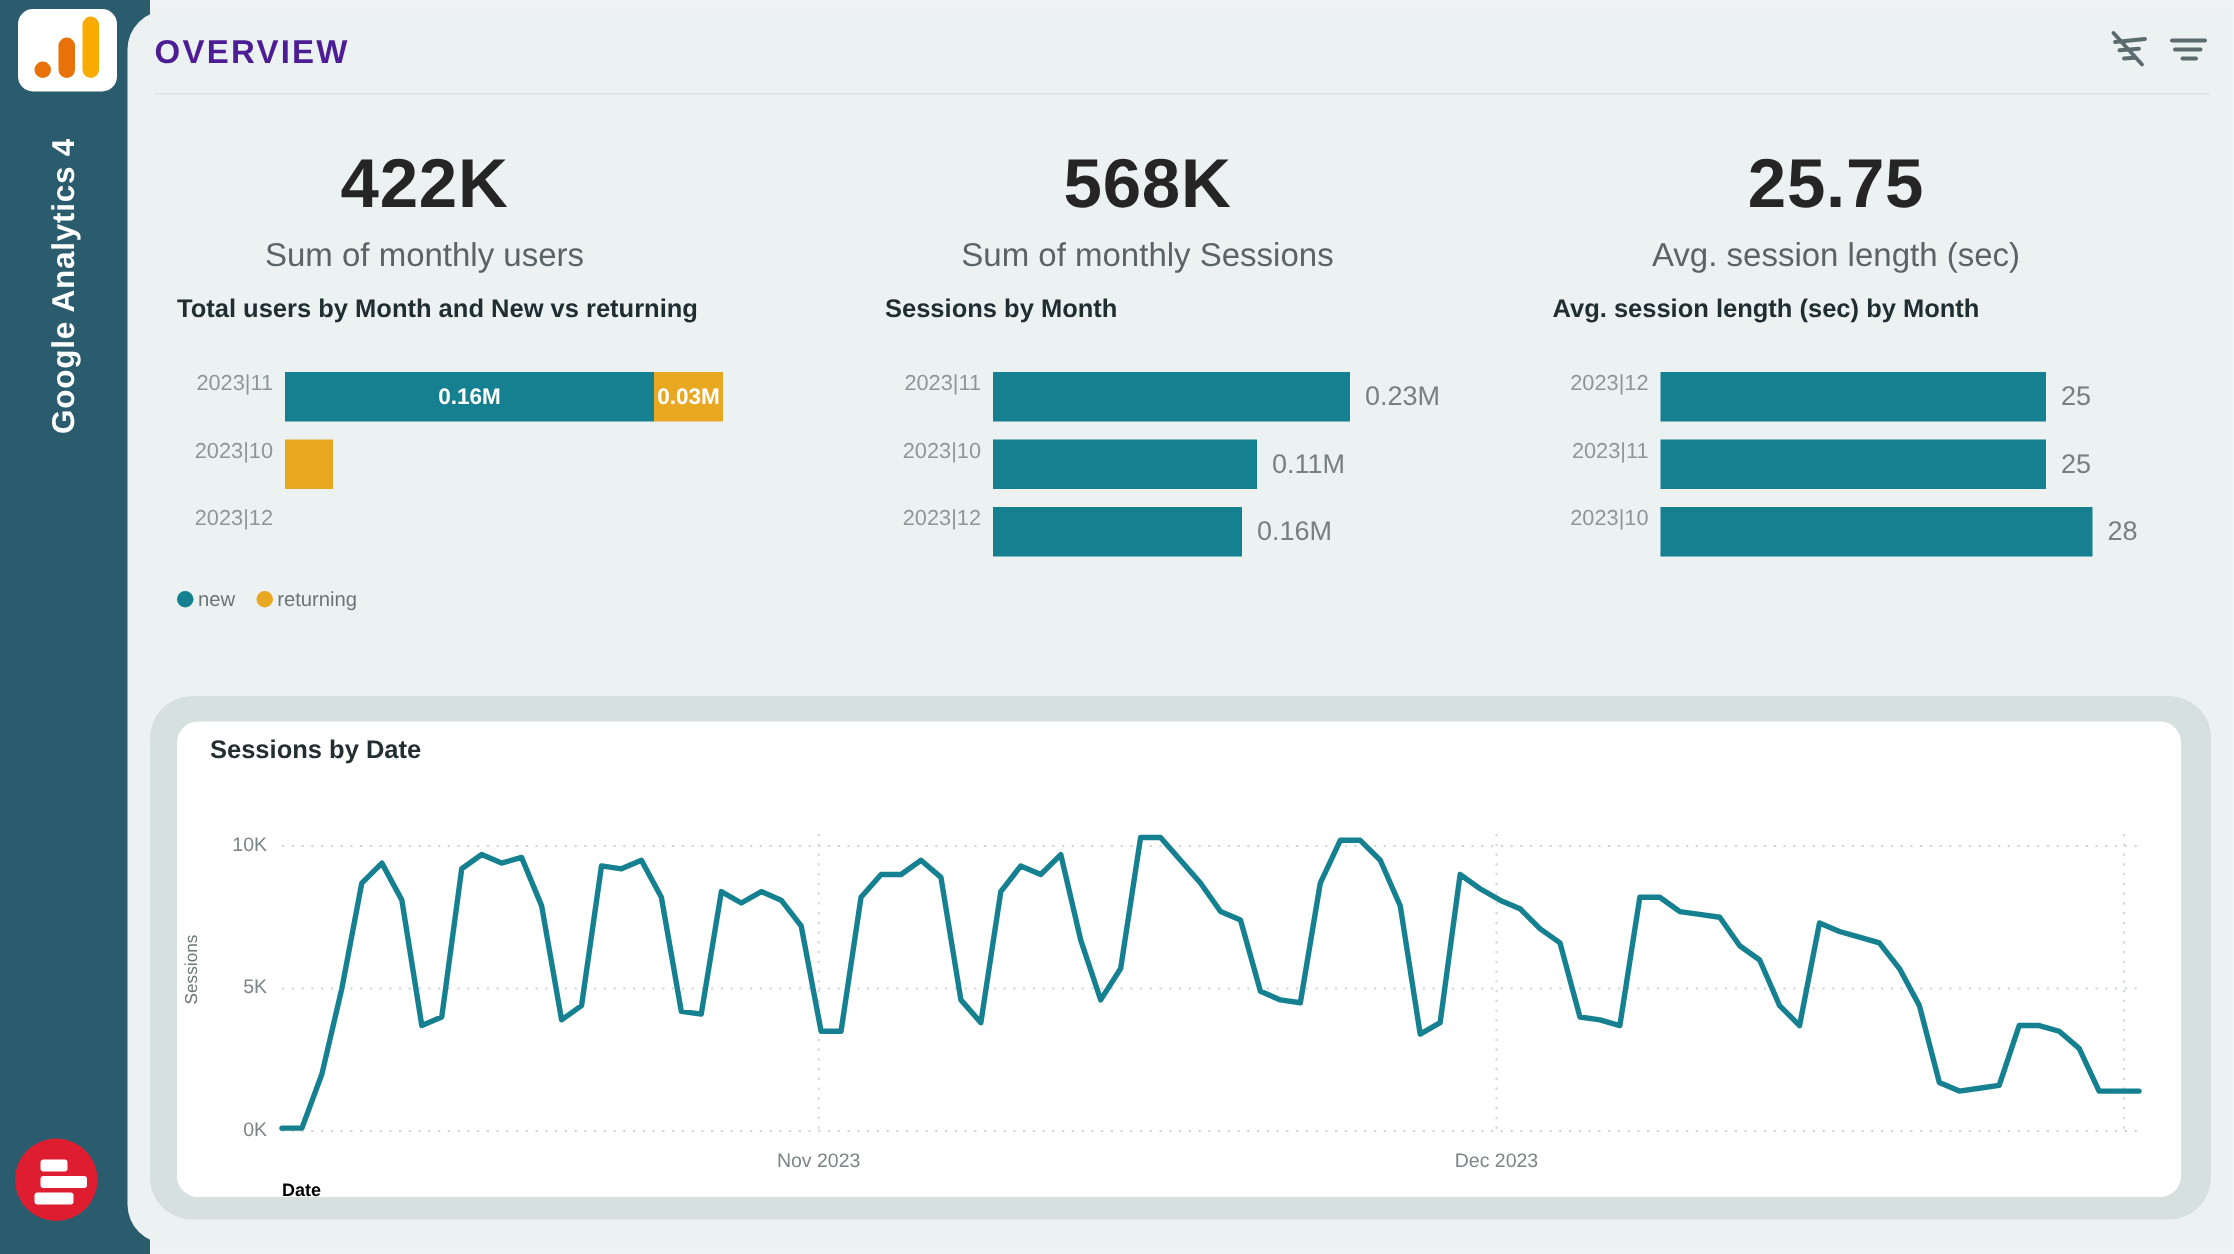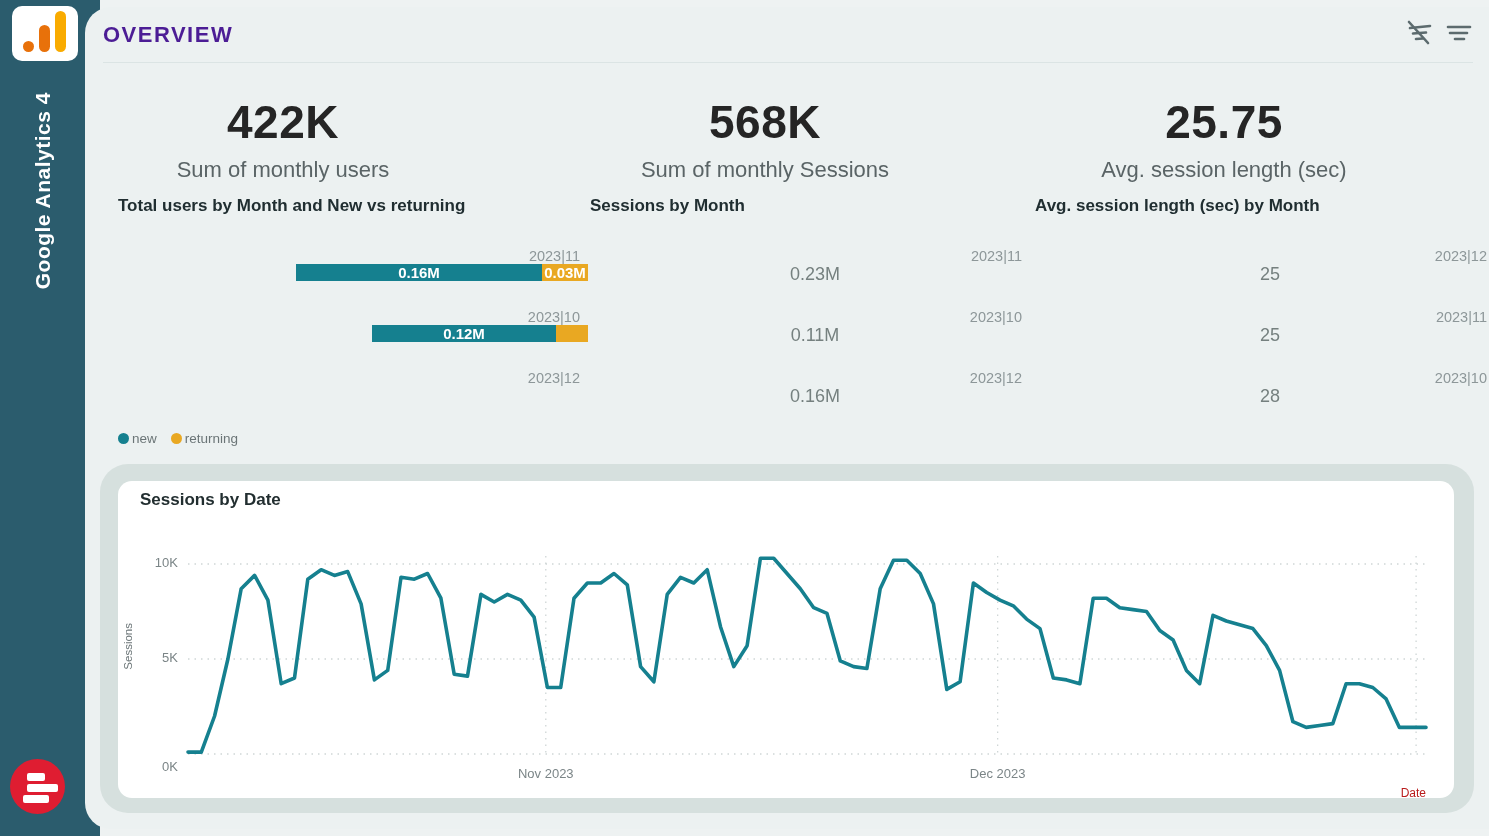--- a/index.html
+++ b/index.html
@@ -28,38 +28,38 @@
   .divider { position:absolute; left:18px; right:16px; top:55px; height:1px; background:#dbe4e4; }
 
   
   .kpi { position:absolute; top:88px; width:330px; text-align:center; }
   .kpi-value { font-size:46px; font-weight:600; color:#252525; letter-spacing:0.5px; }
   .kpi-label { margin-top:8px; font-size:22px; color:#5a6466; }
 
   
   .chart { position:absolute; top:189px; }
   .chart-title { font-size:17px; font-weight:700; color:#202e31; margin-bottom:32px; }
-  .bar-row { display:flex; align-items:flex-end; height:33px; margin-bottom:28px;flex-direction:column; }
+  .bar-row { display:flex; align-items:flex-start; height:33px; margin-bottom:12px; }
   .cat { width:64px; text-align:right; margin-right:8px; font-size:14.5px; color:#8d9799; flex:none; }
   .track { display:flex; height:33px; }
   .seg { display:flex; align-items:center; justify-content:center; color:#fff; font-size:15px; font-weight:700; cursor:pointer; }
   .val { margin-left:10px; font-size:18px; color:#75807f; align-self:center; }
   .legend { display:flex; gap:14px; align-items:center; margin-top:21px; }
   .legend-item { display:flex; align-items:center; gap:3px; font-size:13.5px; color:#6b7577; cursor:pointer; }
   .legend-dot { width:11px; height:11px; border-radius:50%; }
 
   
   .band { position:absolute; left:15px; top:457px; width:1374px; height:349px; background:#d6e0de; border-radius:28px; }
   .line-card { position:absolute; left:18px; top:17px; right:20px; bottom:15px; background:#ffffff; border-radius:14px; }
   .line-title { position:absolute; left:22px; top:9px; font-size:17px; font-weight:700; color:#222e30; }
   .plot { position:absolute; inset:0; }
   .ytick { position:absolute; left:0; width:60px; text-align:right; font-size:13px; color:#7b8587; }
   .xtick { position:absolute; width:110px; text-align:center; font-size:13px; color:#7b8587; }
   .ylab  { position:absolute; left:4px; writing-mode:vertical-rl; transform:rotate(180deg); font-size:11.5px; color:#6c7678; }
-  .xlab  { position:absolute; text-align:right; font-size:12px; font-weight:400; color:#b91c1c; }
+  .xlab  { position:absolute; text-align:left; font-size:12px; font-weight:700; color:#000000; }
 </style>
 </head>
 <body>
 
 <div class="page">
 
   <aside class="sidebar">
     <div class="logo-tab">
       <div class="ga-dot"></div>
       <div class="ga-bar-mid"></div>
@@ -116,21 +116,20 @@
           <div class="bar-row">
             <span class="cat">2023|11</span>
             <div class="track">
               <div class="seg" style="width: 246px; background: rgb(21, 128, 143);">0.16M</div>
               <div class="seg" style="width: 46px; background: rgb(233, 168, 34);">0.03M</div>
             </div>
           </div>
           <div class="bar-row">
             <span class="cat">2023|10</span>
             <div class="track">
-              <div class="seg" style="width: 184px; background: rgb(21, 128, 143);">0.12M</div>
               <div class="seg" style="width: 32px; background: rgb(233, 168, 34);"></div>
             </div>
           </div>
           <div class="bar-row">
             <span class="cat">2023|12</span>
           </div>
         </div>
       <div class="legend">
           <div class="legend-item">
             <span class="legend-dot" style="background: rgb(21, 128, 143);"></span>
@@ -194,21 +193,21 @@
             </div>
             <span class="val">28</span>
           </div>
         </div>
     </section>
 
     <section class="band">
       <div class="line-card">
         <h2 class="line-title">Sessions by Date</h2>
         <div class="plot" id="lineplot">
-            <div class="ytick" style="top: 278px;">0K</div>
+            <div class="ytick" style="top: 264px;">0K</div>
             <div class="ytick" style="top: 169px;">5K</div>
             <div class="ytick" style="top: 74px;">10K</div>
             <div class="ylab" style="top: 141.5px;">Sessions</div>
             <div class="xtick" style="left: 372.782px; top: 285px;">Nov 2023</div>
             <div class="xtick" style="left: 824.652px; top: 285px;">Dec 2023</div>
             <div class="xlab" style="left: 70px; width: 1238px; top: 305px;">Date</div>
             <svg width="1238" height="210" style="position: absolute; left: 70px; top: 70px; overflow: visible;">
               <line x1="0" y1="203" x2="1238" y2="203" stroke="#cfd6d6" stroke-width="1.3" stroke-dasharray="1.5 5"></line>
               <line x1="0" y1="108" x2="1238" y2="108" stroke="#cfd6d6" stroke-width="1.3" stroke-dasharray="1.5 5"></line>
               <line x1="0" y1="13" x2="1238" y2="13" stroke="#cfd6d6" stroke-width="1.3" stroke-dasharray="1.5 5"></line>

